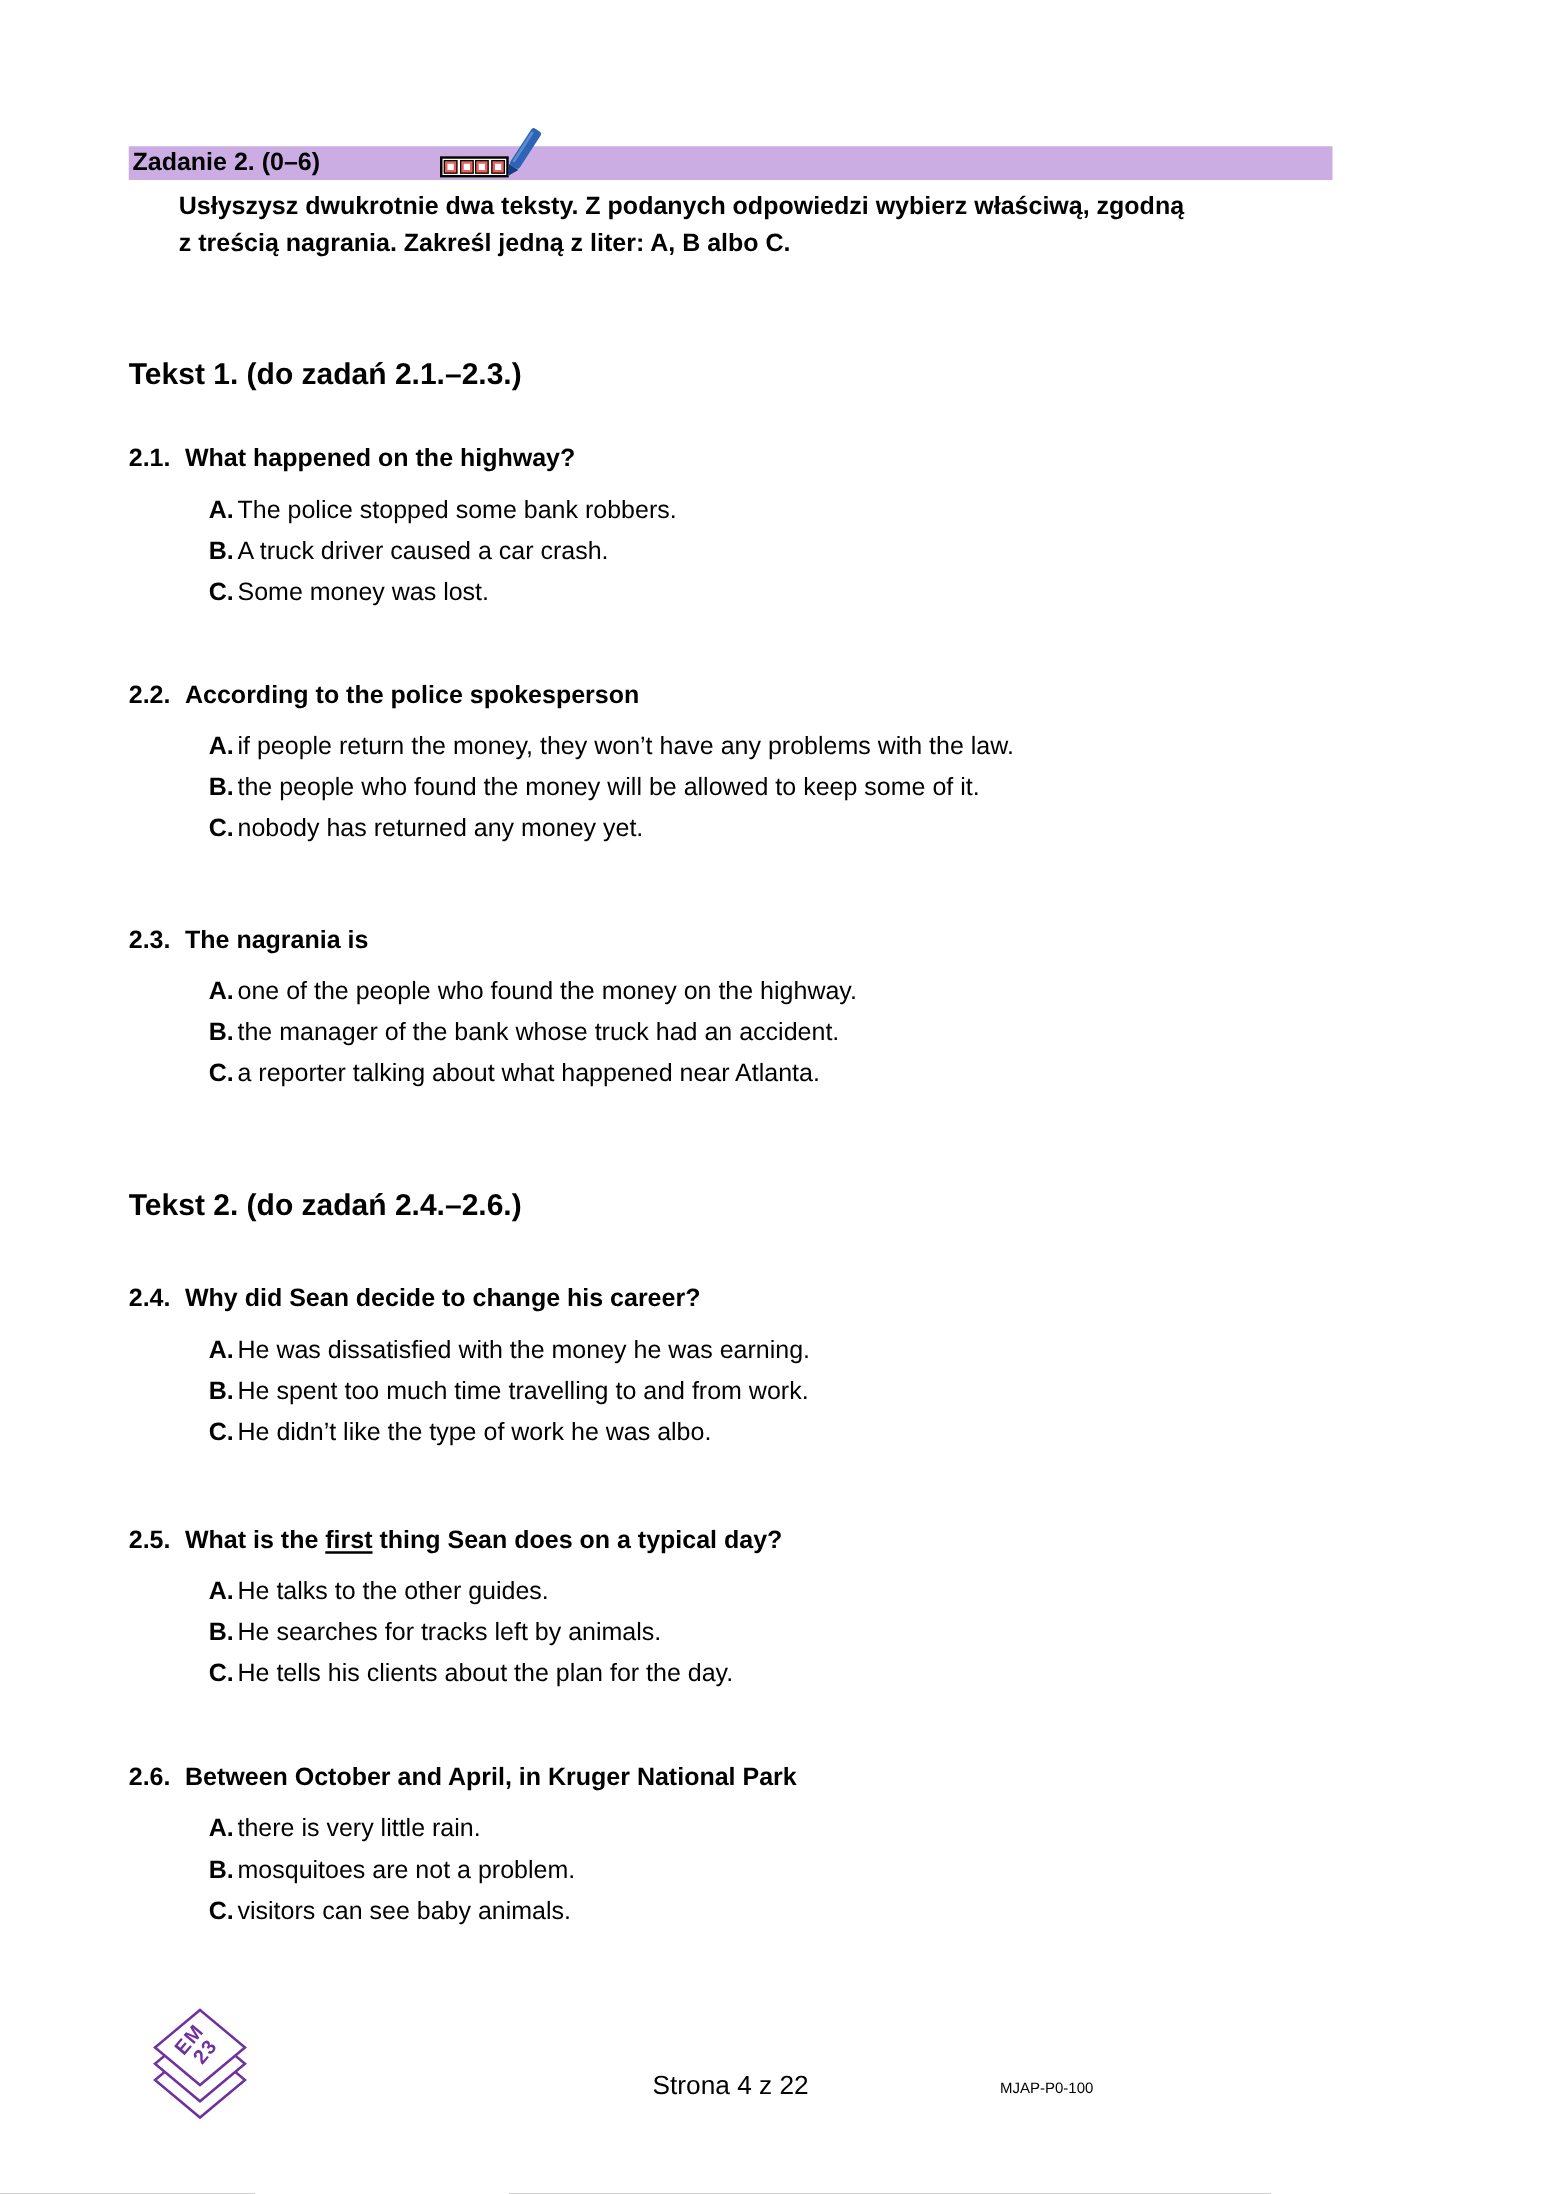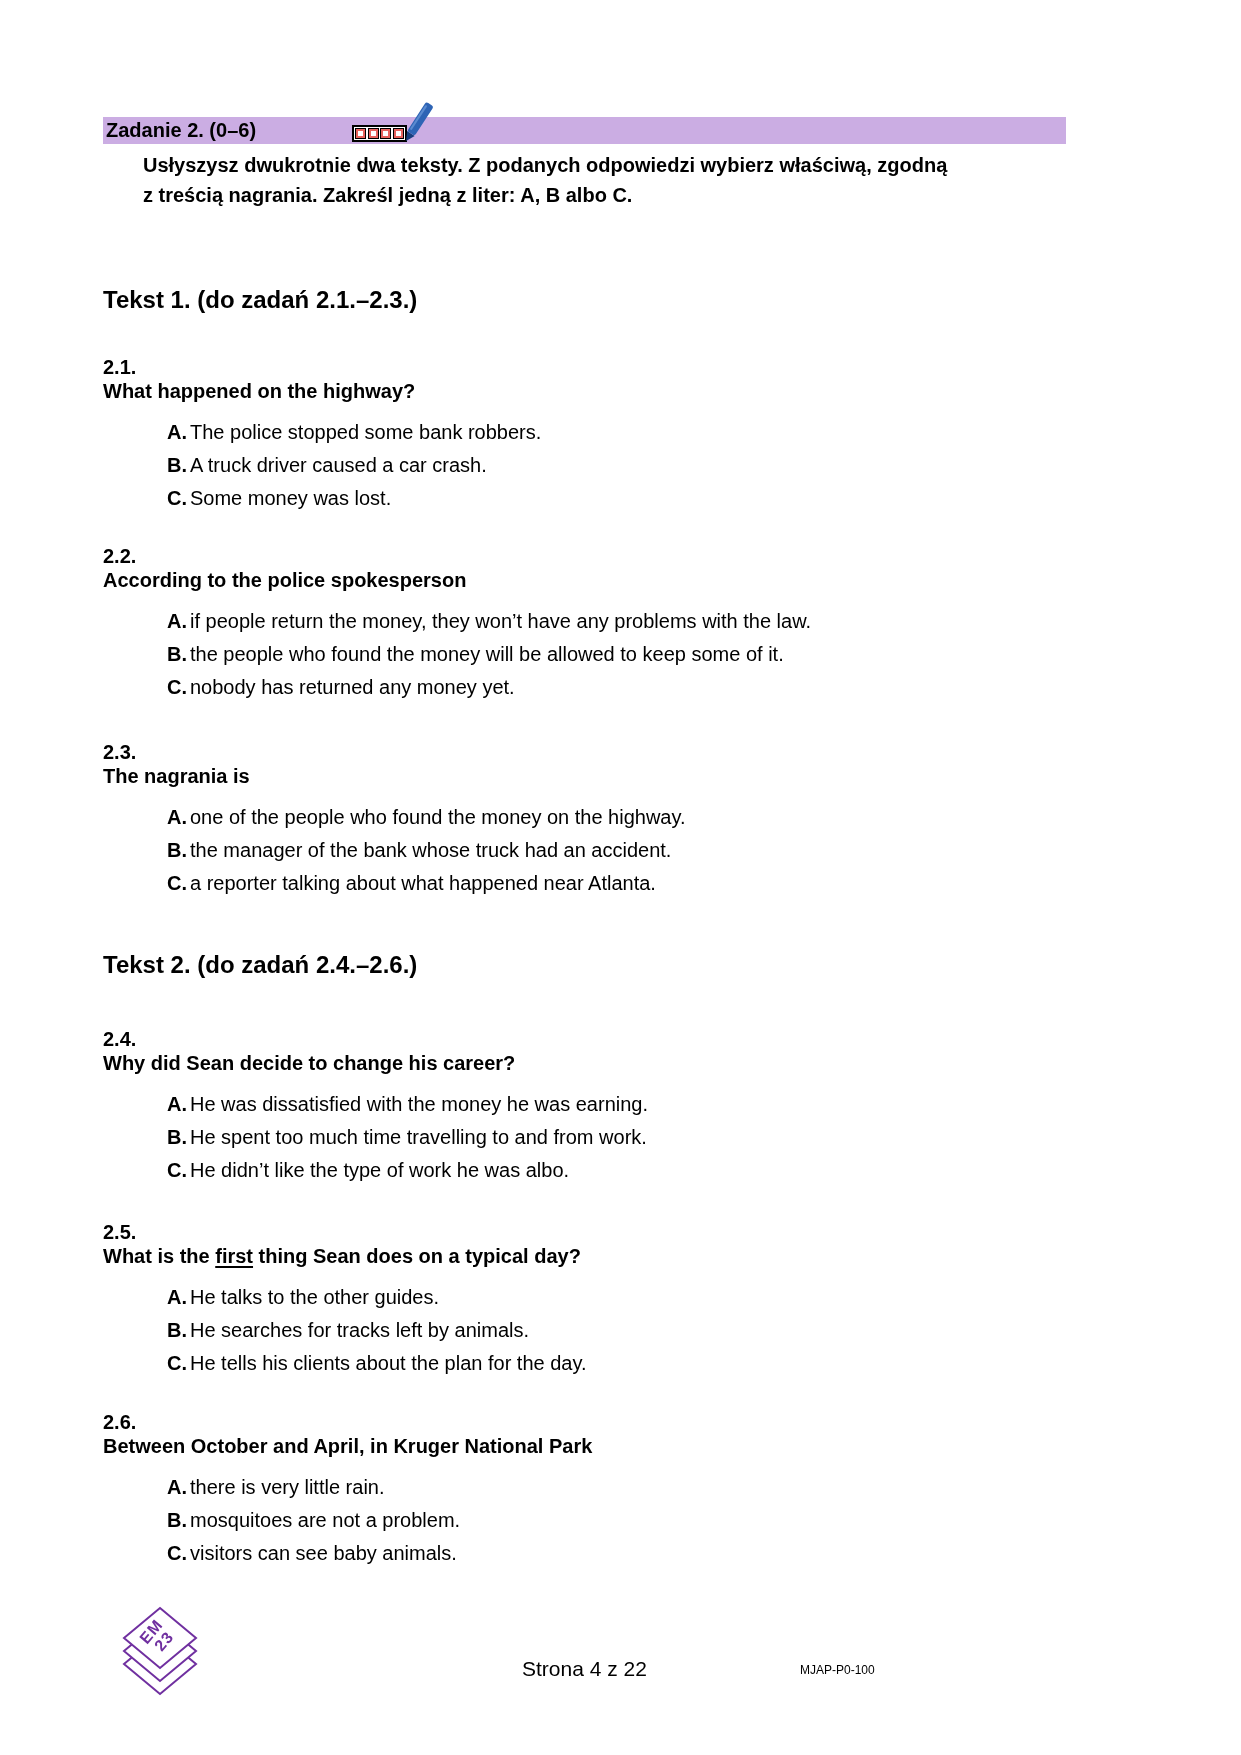--- a/index.html
+++ b/index.html
@@ -29,21 +29,21 @@
   .pen-icon { position:absolute; left:398px; top:94px; }
   .instructions {
     position:absolute; left:103px; top:150px; width:940px;
     font-size:20px; font-weight:bold; line-height:30px;margin-left:40px;
   }
   .section-title {
     position:absolute; left:103px; font-size:24px; font-weight:bold; line-height:24px;
     white-space:nowrap;
   }
   .question { position:absolute; left:103px; width:1000px; }
-  .q-header { display:flex; font-size:20px; font-weight:bold; line-height:24px;flex-direction:column; }
+  .q-header { display:flex; font-size:20px; font-weight:bold; line-height:24px; }
   .q-num { width:45px; flex:none; }
   .q-text { white-space:nowrap; }
   .q-text .u { text-decoration:underline; text-decoration-thickness:2px; text-underline-offset:3px; }
   .options { margin-top:13px; margin-left:64px; }
   .option { display:flex; font-size:20px; line-height:33px; }
   .opt-letter { width:23px; flex:none; font-weight:bold; }
   .opt-text { white-space:nowrap; }
   .page-number {
     position:absolute; left:103px; top:1658px; width:963px; text-align:center;
     font-size:21px; line-height:21px;

